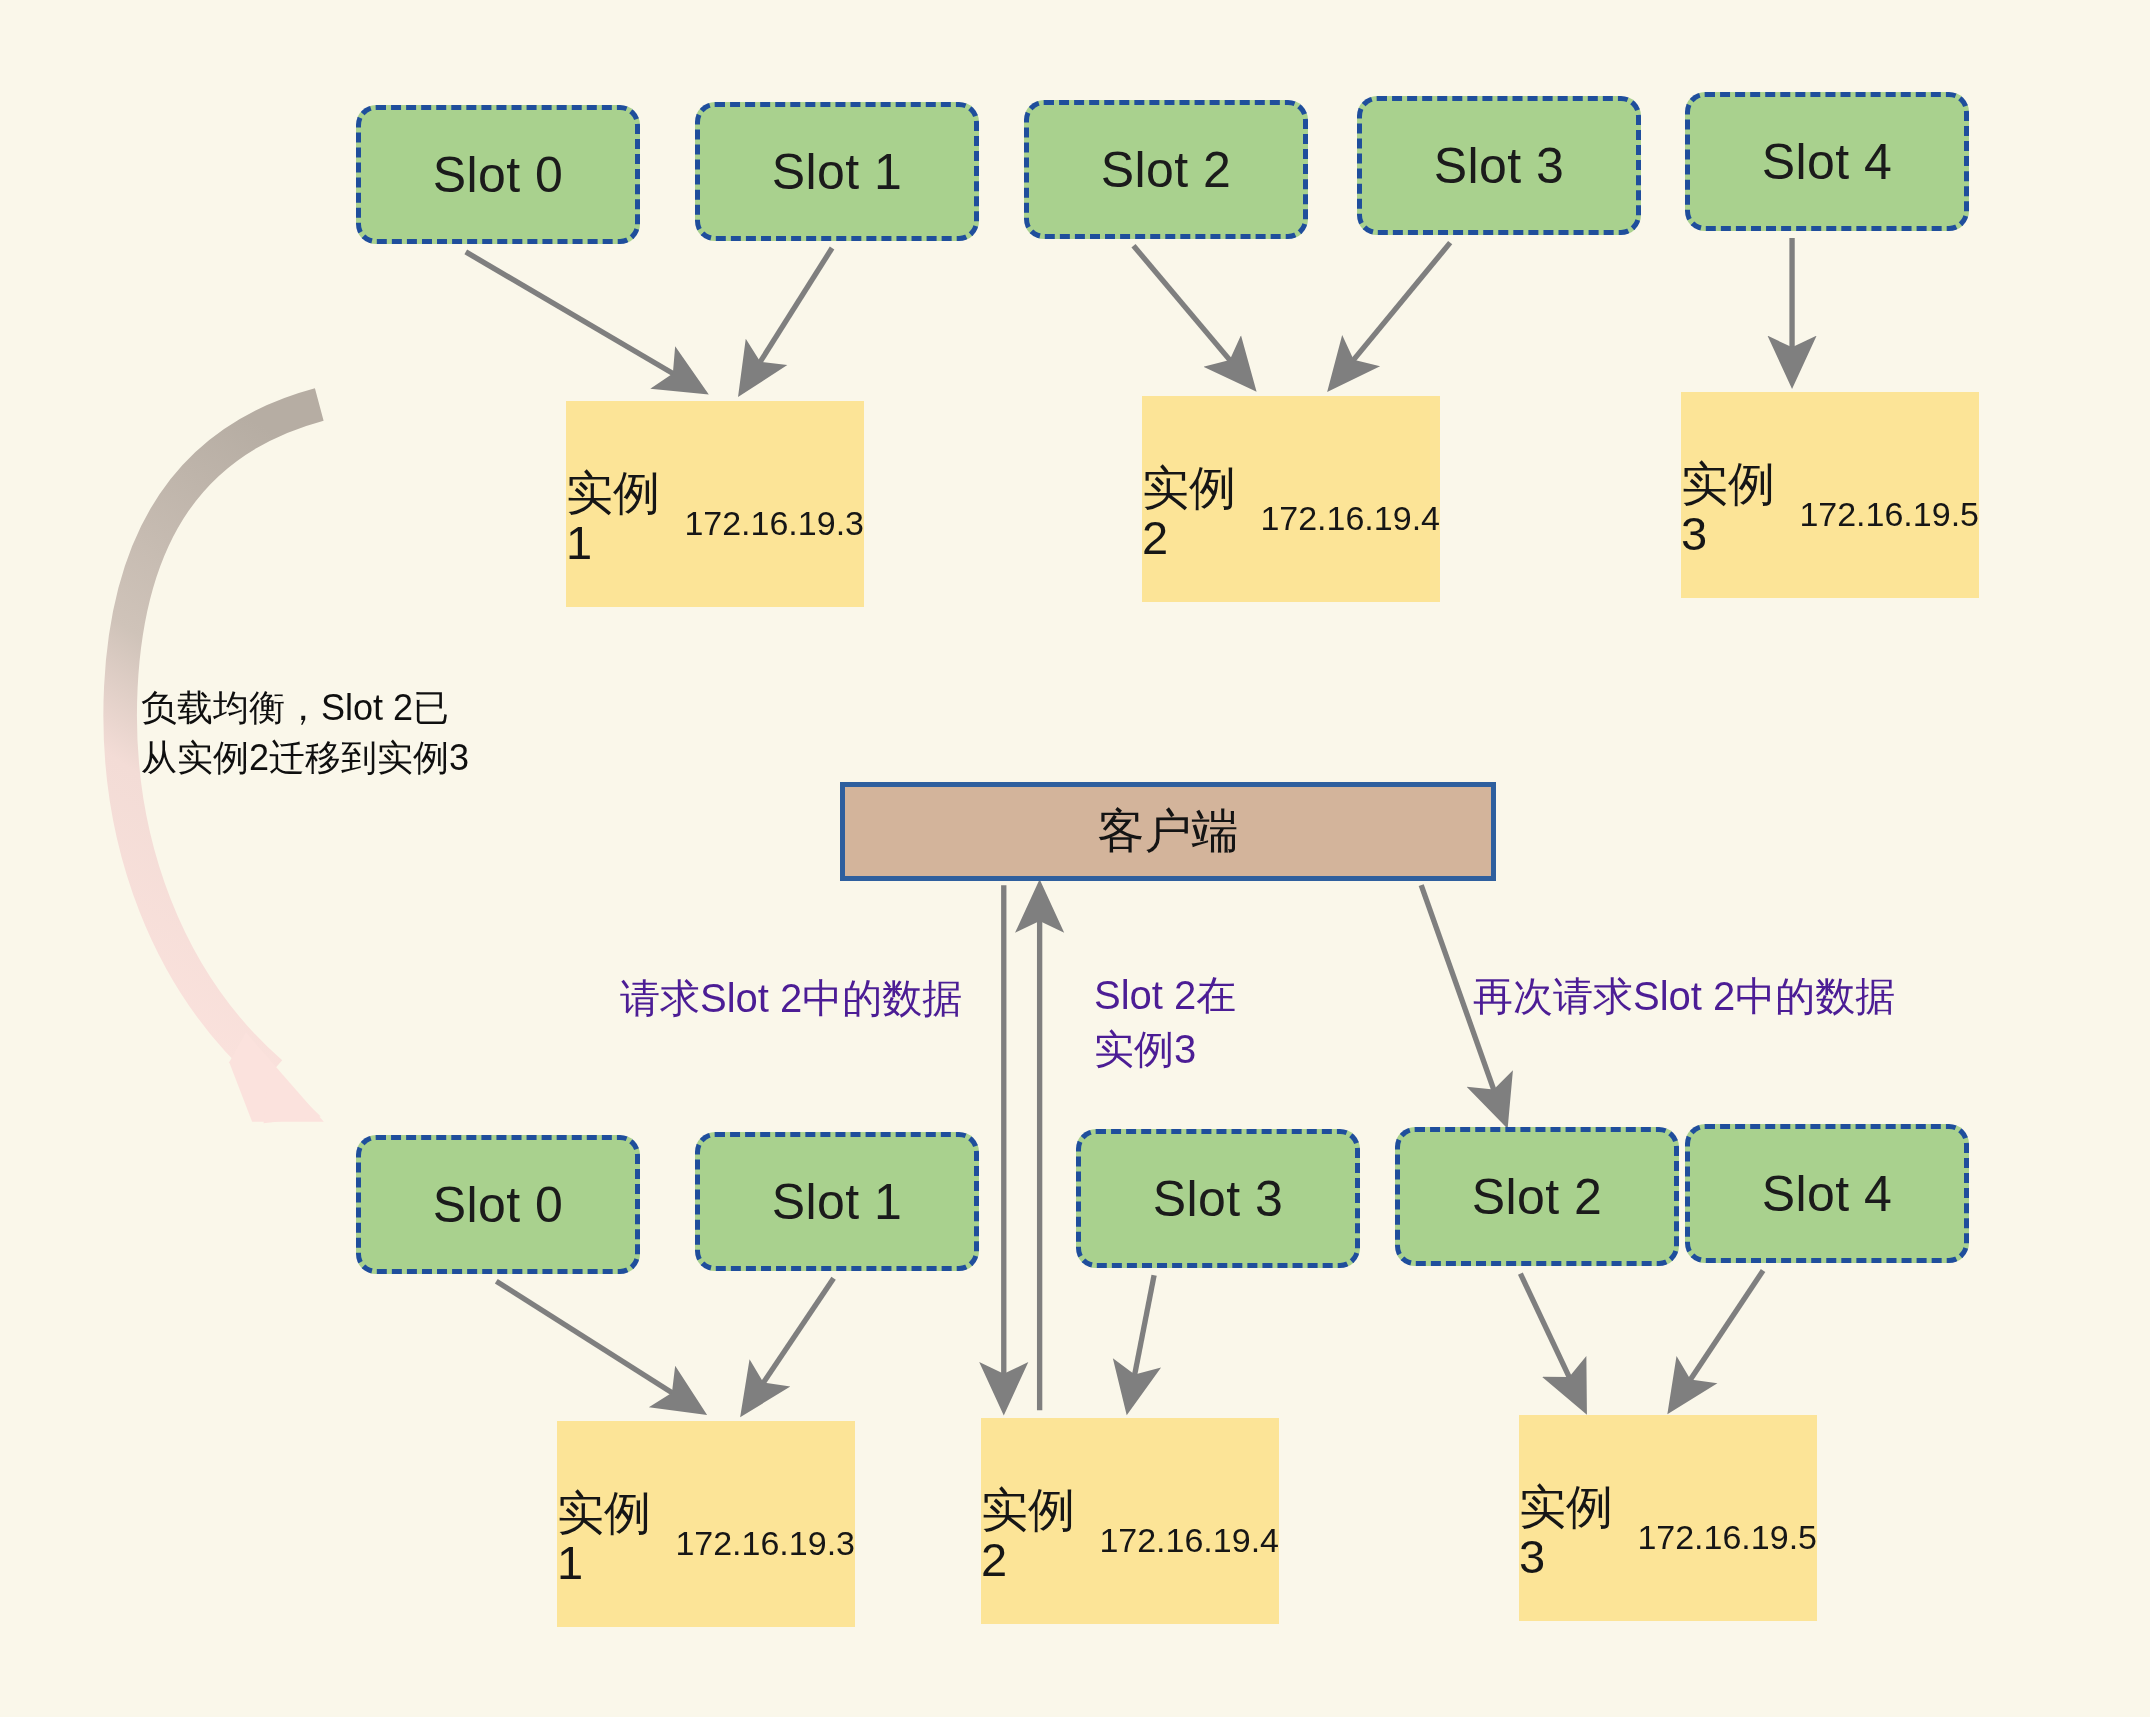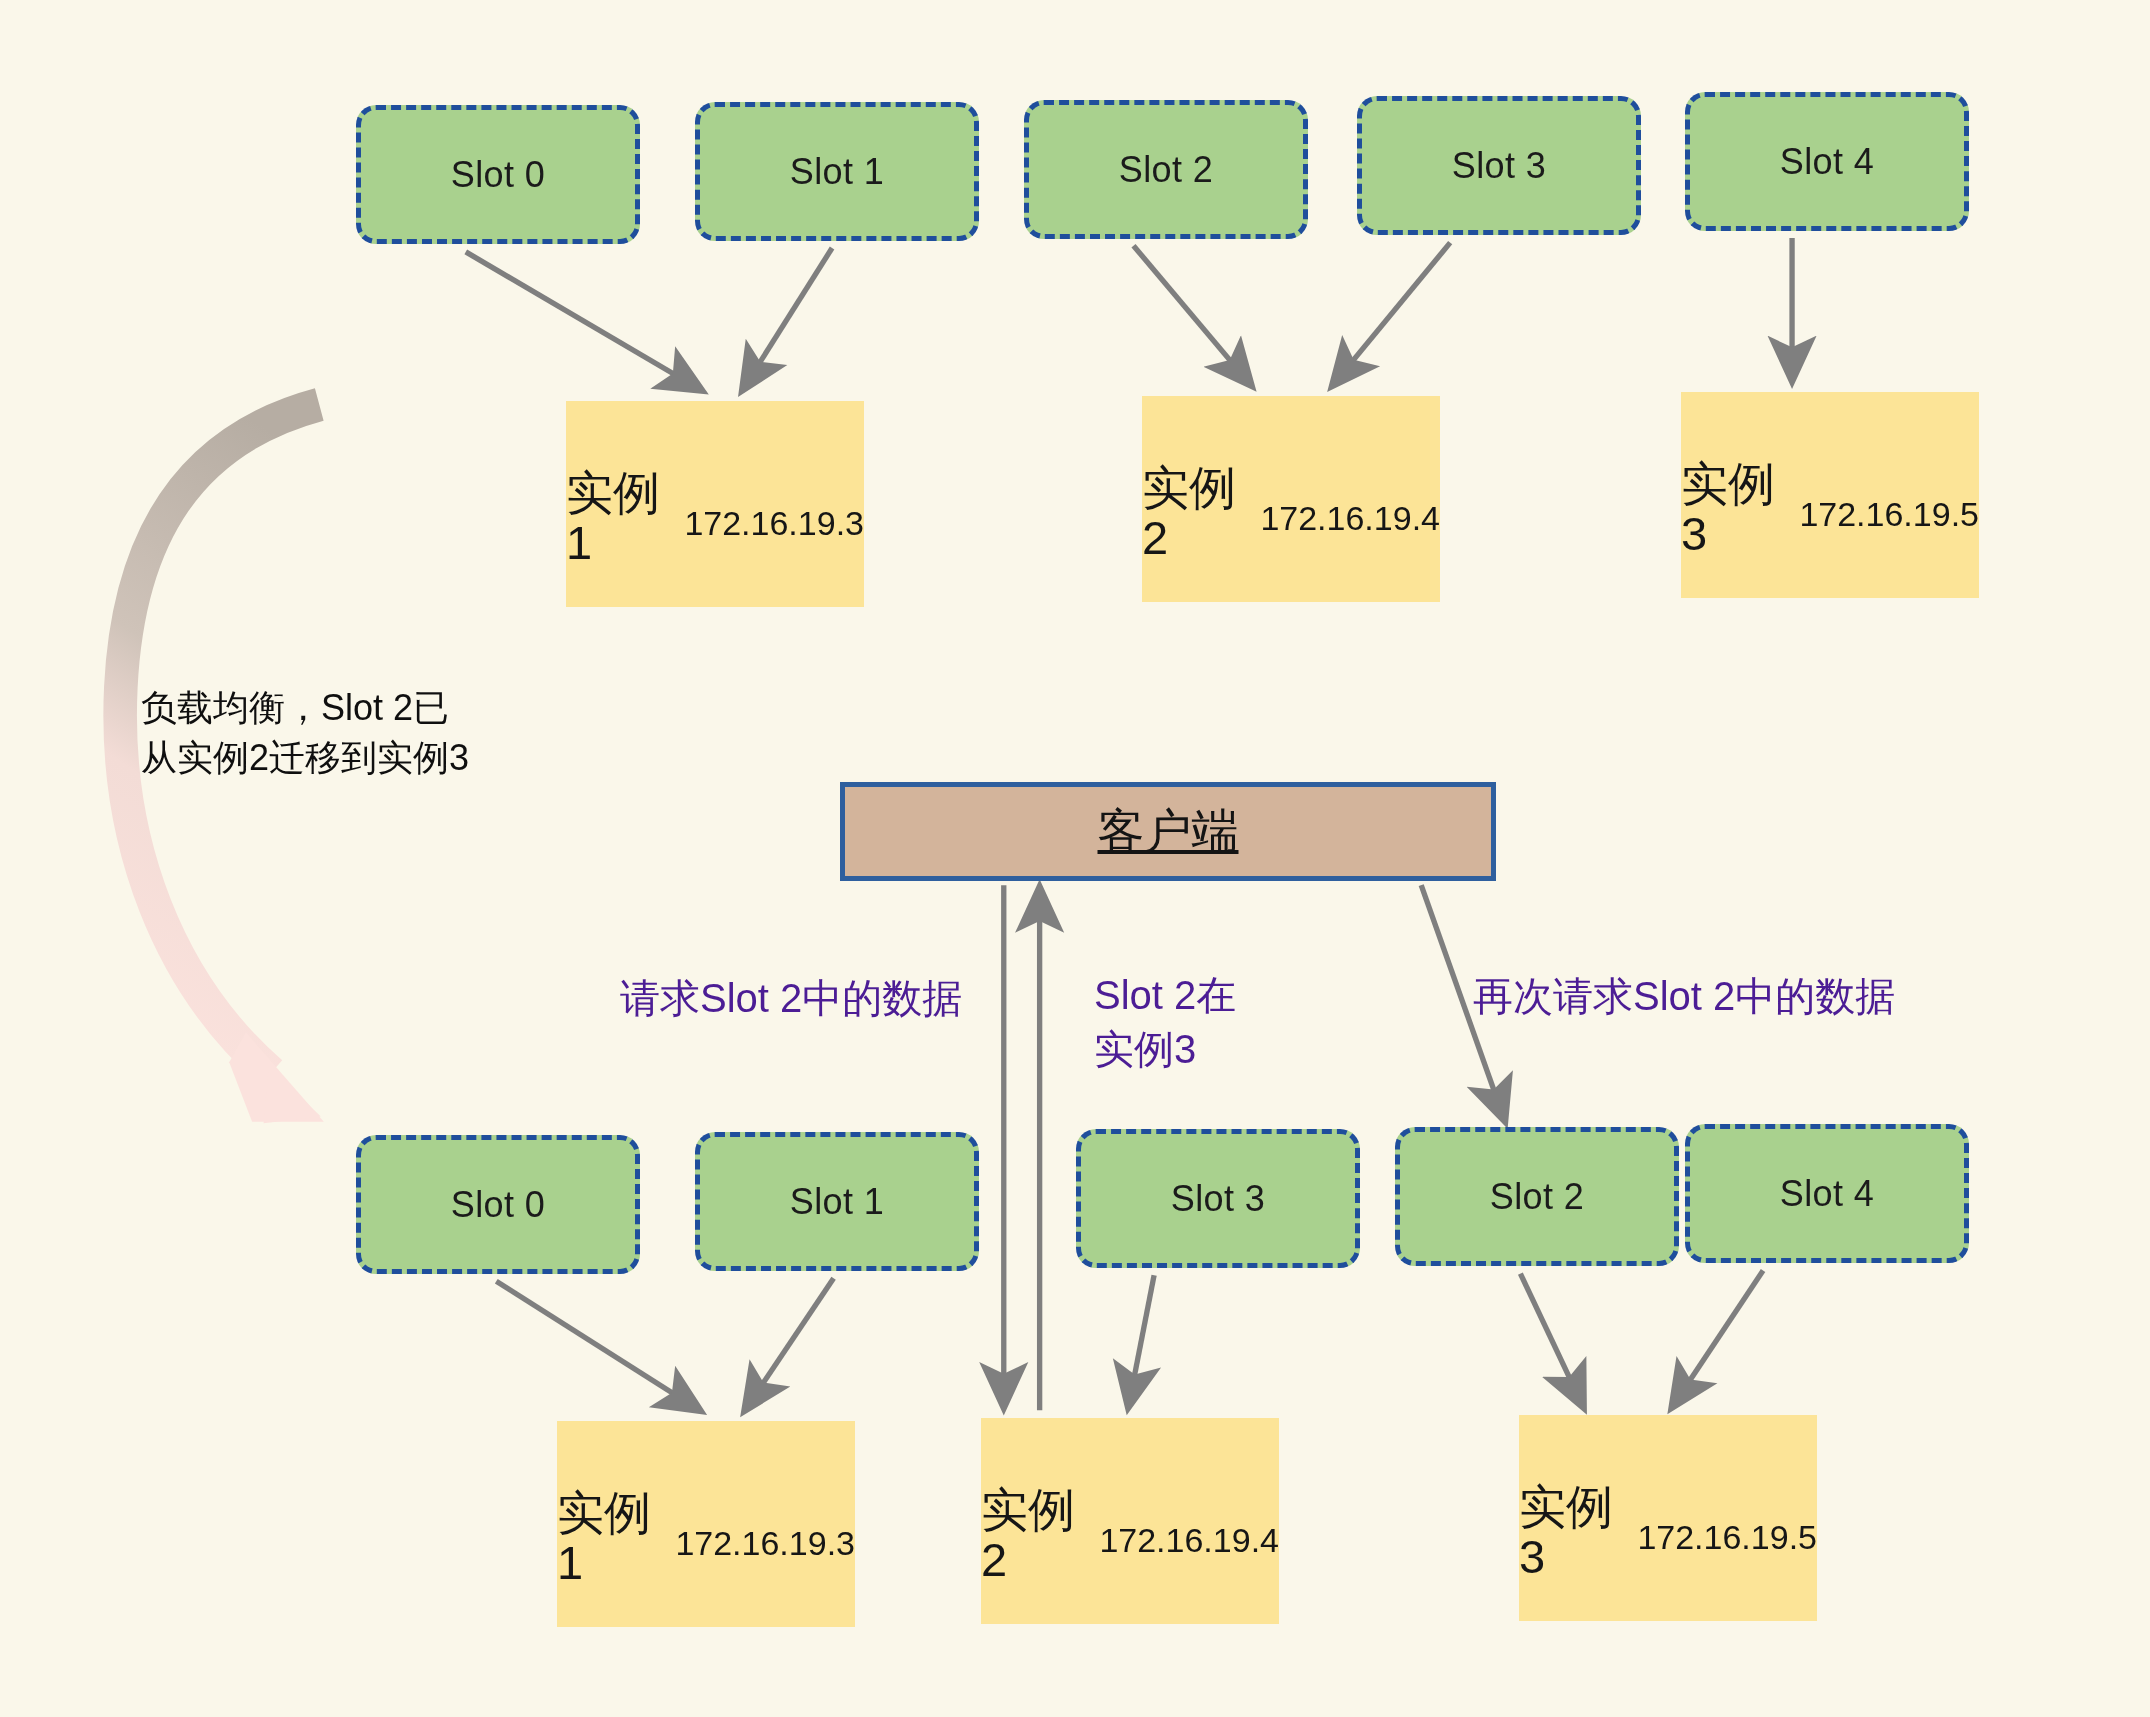--- a/index.html
+++ b/index.html
@@ -25,21 +25,21 @@
   .slot-box {
     position: absolute;
     box-sizing: border-box;
     background: #a9d18e;
     border: 5.3px dashed #1f4e9c;
     border-radius: 20px;
     display: flex;
     align-items: center;
     justify-content: center;
     color: #1b1b1b;
-    font-size: 36px;
+    font-size: 50px;
     letter-spacing: 0.4px;
     z-index: 3;
   }
   .inst-box {
     position: absolute;
     box-sizing: border-box;
     background: #fce497;
     display: flex;
     flex-direction: row;
     align-items: center;
@@ -161,21 +161,21 @@
     <div class="inst-ip">172.16.19.4</div>
   </div>
   <div class="inst-box" style="left:1681px;top:392px;width:298px;height:206px;">
     <div class="inst-title">实例3</div>
     <div class="inst-ip">172.16.19.5</div>
   </div>
 
   <div class="note-label" style="left:141px;top:683px;">负载均衡，Slot 2已
 从实例2迁移到实例3</div>
 
-  <div class="client-box" style="left:840px;top:782px;width:656px;height:99px;text-decoration:underline;">
+  <div class="client-box" style="left:840px;top:782px;width:656px;height:99px;">
     <span>客户端</span>
   </div>
 
   <div class="edge-label" style="left:620px;top:971px;">请求Slot 2中的数据</div>
   <div class="edge-label" style="left:1094px;top:968px;">Slot 2在
 实例3</div>
   <div class="edge-label" style="left:1473px;top:969px;">再次请求Slot 2中的数据</div>
 
   <div class="slot-box" style="left:356px;top:1135px;width:284px;height:139px;">
     <span>Slot 0</span>

